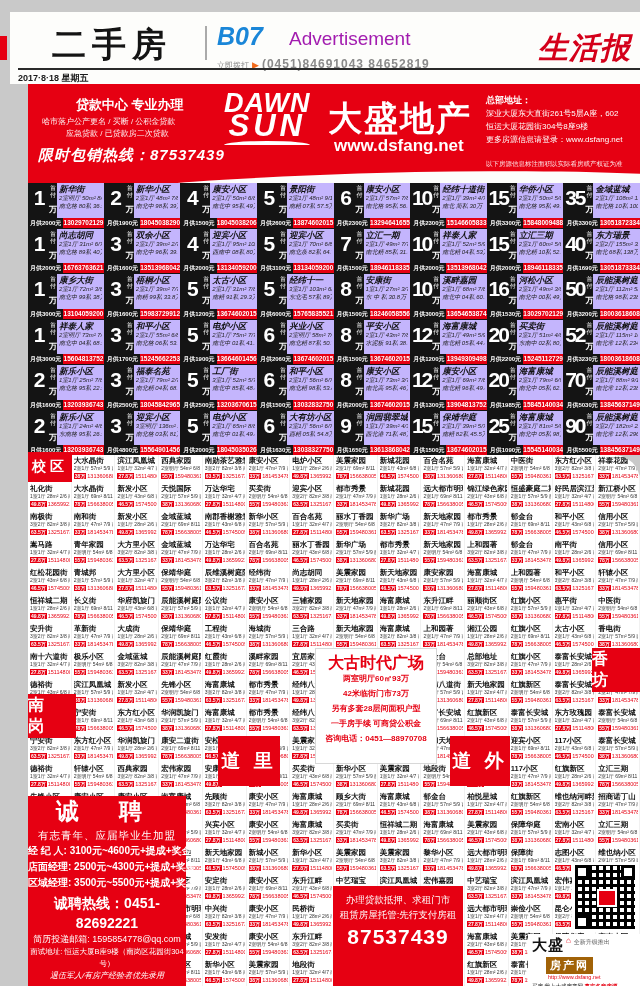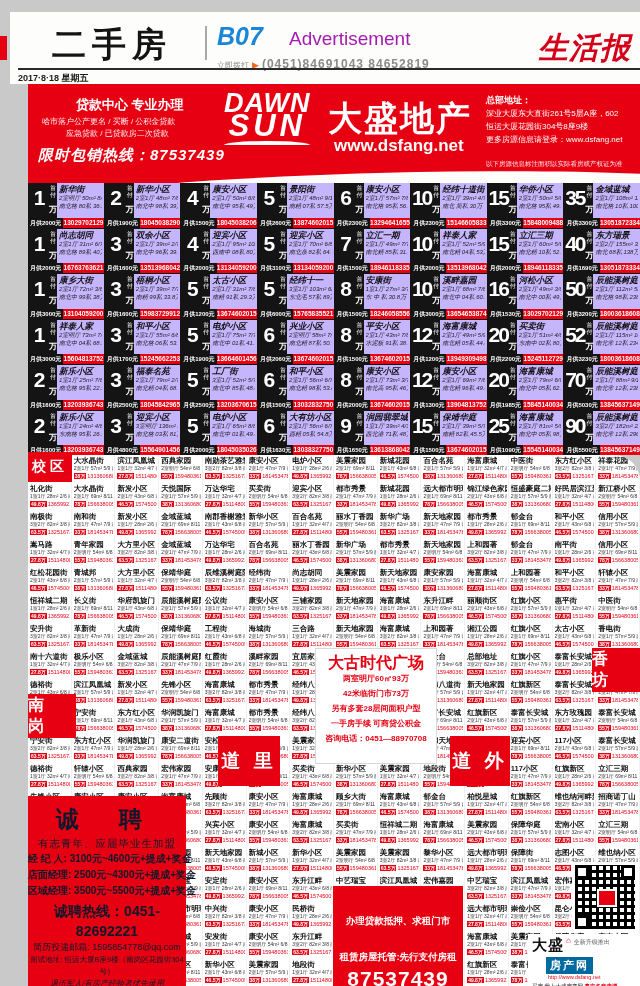--- a/index.html
+++ b/index.html
@@ -66,48 +66,48 @@
        align-items:center;justify-content:center;letter-spacing:4px;}
   .lbl-xiaoqu{left:28px;top:452px;width:44px;height:30px;font-size:14px;}
   .lbl-xiangfang{left:592px;top:648px;width:48px;height:44px;font-size:16px;}
   .lbl-nangang{left:28px;top:694px;width:48px;height:44px;font-size:16px;}
   .lbl-daoli{left:218px;top:736px;width:62px;height:50px;font-size:19px;}
   .lbl-daowai{left:450px;top:736px;width:60px;height:50px;font-size:19px;}
   .ad-dagu{position:absolute;left:315px;top:648px;width:122px;height:116px;background:#fff;
            border:1px solid #d8d8d8;color:#e60012;text-align:center;padding-top:6px;box-sizing:border-box;}
   .ad-dagu .g0{font-size:16px;font-weight:700;line-height:16px;}
   .ad-dagu .g{font-size:8px;line-height:15px;font-weight:bold;}
-  .ad-cp{position:absolute;left:28px;top:796px;width:158px;height:190px;background:#e60012;color:#0f172a;
-         text-align:center;box-sizing:border-box;padding-top:8px;}
+  .ad-cp{position:absolute;left:28px;top:796px;width:158px;height:190px;background:#e60012;color:#ffffff;
+         text-align:center;box-sizing:border-box;padding-top:0;}
   .cp-title{font-size:23px;font-weight:900;letter-spacing:16px;font-family:"DejaVu Serif",serif;}
   .cp-sub{font-size:10.5px;font-weight:normal;letter-spacing:1px;margin-top:2px;}
   .cp-l{font-size:10px;font-weight:bold;line-height:16px;white-space:nowrap;}
   .cp-hot{font-size:14px;font-weight:900;line-height:20px;margin-top:2px;}
   .cp-mail{font-size:9px;line-height:13px;}
   .cp-addr{font-size:7.5px;line-height:12px;}
   .cp-note{font-size:8px;font-style:italic;line-height:12px;}
   .ad-cq{position:absolute;left:333px;top:886px;width:130px;height:100px;background:#e60012;color:#fff;
          text-align:center;box-sizing:border-box;padding-top:6px;}
   .cq-title{font-size:17px;font-weight:900;letter-spacing:14px;}
-  .cq-l{font-size:9.5px;font-weight:bold;line-height:15px;margin-top:21px;}
+  .cq-l{font-size:9.5px;font-weight:normal;line-height:15px;}
   .cq-phone{font-size:21px;font-weight:900;letter-spacing:1px;margin-top:3px;}
   .qr{position:absolute;left:572px;top:862px;width:66px;height:70px;background:#fff;padding:3px;box-sizing:border-box;}
   .qr-in{width:100%;height:100%;position:relative;
     background:
       repeating-linear-gradient(0deg,#000 0 3px,transparent 3px 7px),
       repeating-linear-gradient(90deg,#000 0 3px,#fff 3px 7px);}
   .qr-c{position:absolute;left:22px;top:24px;width:16px;height:14px;background:#e60012;border:2px solid #fff;}
   .qr-sq{position:absolute;width:14px;height:14px;border:3px solid #000;background:#fff;box-sizing:border-box;}
   .logo-box{position:absolute;left:528px;top:934px;width:112px;height:52px;background:#fff;
             box-sizing:border-box;padding:2px 4px;overflow:hidden;}
   .lb-row1{display:flex;align-items:flex-start;}
   .lb-brand{font-size:15px;font-weight:900;letter-spacing:1px;}
   .lb-up{font-size:6px;color:#555;margin-left:3px;margin-top:2px;}
   .lb-roof{color:#e60012;font-size:8px;margin-left:2px;}
-  .lb-badge{display:inline-block;background:#0369a1;color:#fff;font-size:11px;font-weight:900;
+  .lb-badge{display:inline-block;background:#a16207;color:#fff;font-size:11px;font-weight:900;
             padding:1px 4px;letter-spacing:2px;margin-left:14px;}
   .lb-url{font-size:5.5px;color:#e60012;margin-left:16px;line-height:7px;}
   .lb-tag{font-size:5.5px;margin-top:2px;white-space:nowrap;}
   .lb-tag .r{color:#e60012;font-weight:bold;}
 </style>
 </head>
 <body>
 
 <div class="page">
 

